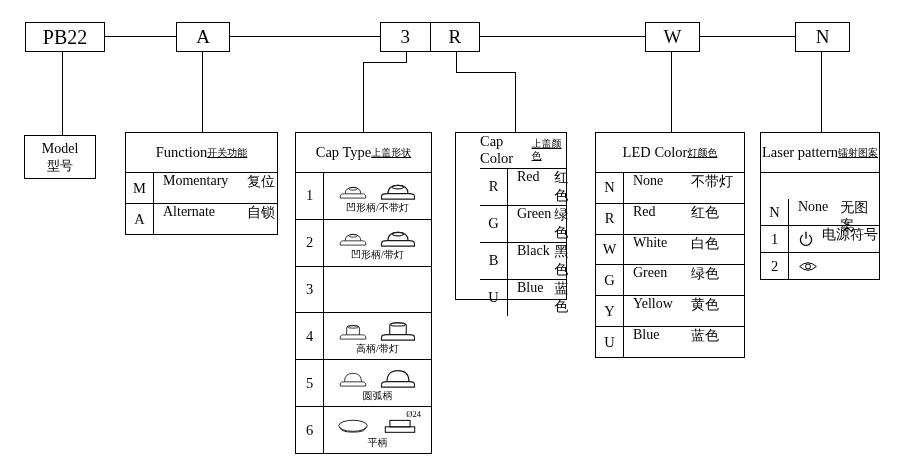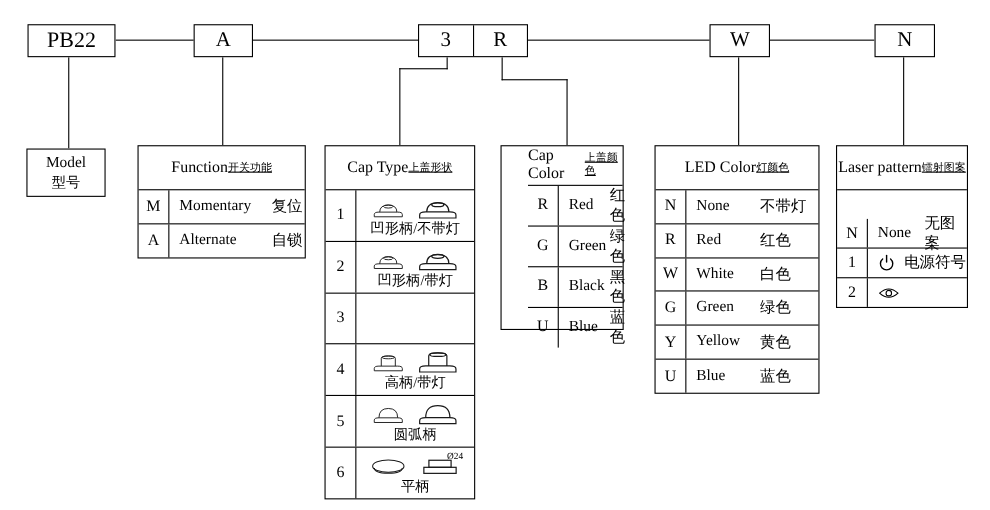--- a/index.html
+++ b/index.html
@@ -26,30 +26,30 @@
            display:flex; flex-direction:column; }
   .thead { height:40px; border-bottom:1px solid #000; display:flex; flex-direction:row;
            align-items:center; justify-content:center; }
   .thead .en { font-size:14.5px; line-height:1.2; }
   .thead .zh { font-size:10px; line-height:1.2;text-decoration:underline; }
   .tbody { flex:1; display:flex; flex-direction:column; }
   .trow { flex:1; display:flex; border-bottom:1px solid #000; min-height:0; }
   .trow:last-child { border-bottom:none; }
   .tcode { width:28px; flex:none; border-right:1px solid #000; display:flex;
            align-items:center; justify-content:center; font-size:14.5px; }
-  .tdesc { flex:1; display:flex; align-items:center; padding-left:9px; font-size:14px; }
+  .tdesc { flex:1; display:flex; padding-left:9px; font-size:14px; }
   .tdesc .en { display:inline-block; }
   .w84 .en { width:84px; }
   .w58 .en { width:58px; }
   .w46 .en { width:46px; }
 
   .tcap { flex:1; position:relative; display:flex; flex-direction:column;
           align-items:center; justify-content:center; padding:2px 0 1px 0; }
   .capicons { display:flex; align-items:flex-end; gap:6px; }
-  .capcaption { font-size:13px; line-height:1.1; margin-top:1px; }
+  .capcaption { font-size:10px; line-height:1.1; margin-top:1px; }
   .capdim { position:absolute; top:2px; right:10px; font-size:8.5px; }
   .laser-icon-wrap { display:flex; align-items:center; margin-right:8px; }
   svg { display:block; }
 </style>
 </head>
 <body>
 
 <div class="canvas">
 
   <svg width="0" height="0" style="position:absolute" aria-hidden="true">

